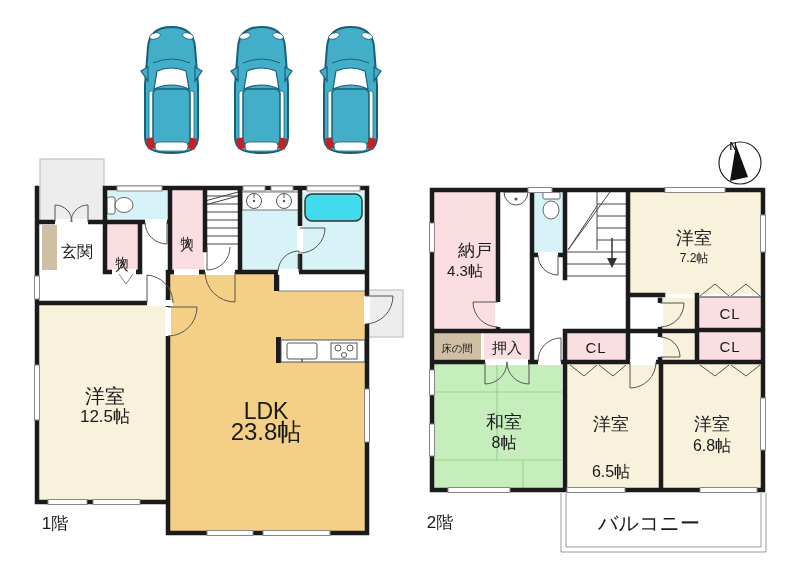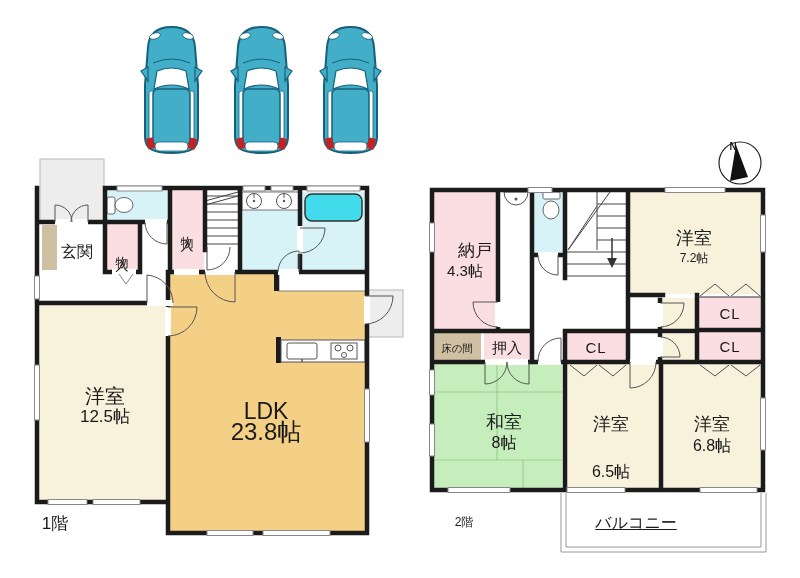--- a/index.html
+++ b/index.html
@@ -238,17 +238,17 @@
 <div class="lbl" style="left:730px;top:313px;font-size:15px;letter-spacing:1px;">CL</div>
 <div class="lbl" style="left:730px;top:346px;font-size:15px;letter-spacing:1px;">CL</div>
 <div class="lbl" style="left:694px;top:238px;font-size:18px;">洋室</div>
 <div class="lbl" style="left:694px;top:258px;font-size:12px;">7.2帖</div>
 <div class="lbl" style="left:504px;top:422px;font-size:18px;">和室</div>
 <div class="lbl" style="left:504px;top:443px;font-size:16px;">8帖</div>
 <div class="lbl" style="left:611px;top:424px;font-size:18px;">洋室</div>
 <div class="lbl" style="left:611px;top:446px;font-size:16px;margin-top:26px;">6.5帖</div>
 <div class="lbl" style="left:712px;top:424px;font-size:18px;">洋室</div>
 <div class="lbl" style="left:712px;top:446px;font-size:16px;">6.8帖</div>
-<div class="lbl" style="left:636px;top:523px;font-size:16px;text-decoration:underline;">バルコニー</div>
-<div class="lbl" style="left:464px;top:522px;font-size:12px;">2階</div>
+<div class="lbl" style="left:649px;top:523px;font-size:20px;">バルコニー</div>
+<div class="lbl" style="left:440px;top:522px;font-size:17px;">2階</div>
 <div class="lbl" style="left:733px;top:147px;font-size:10px;font-weight:bold;">N</div>
 
 </div>
 
 </body></html>

